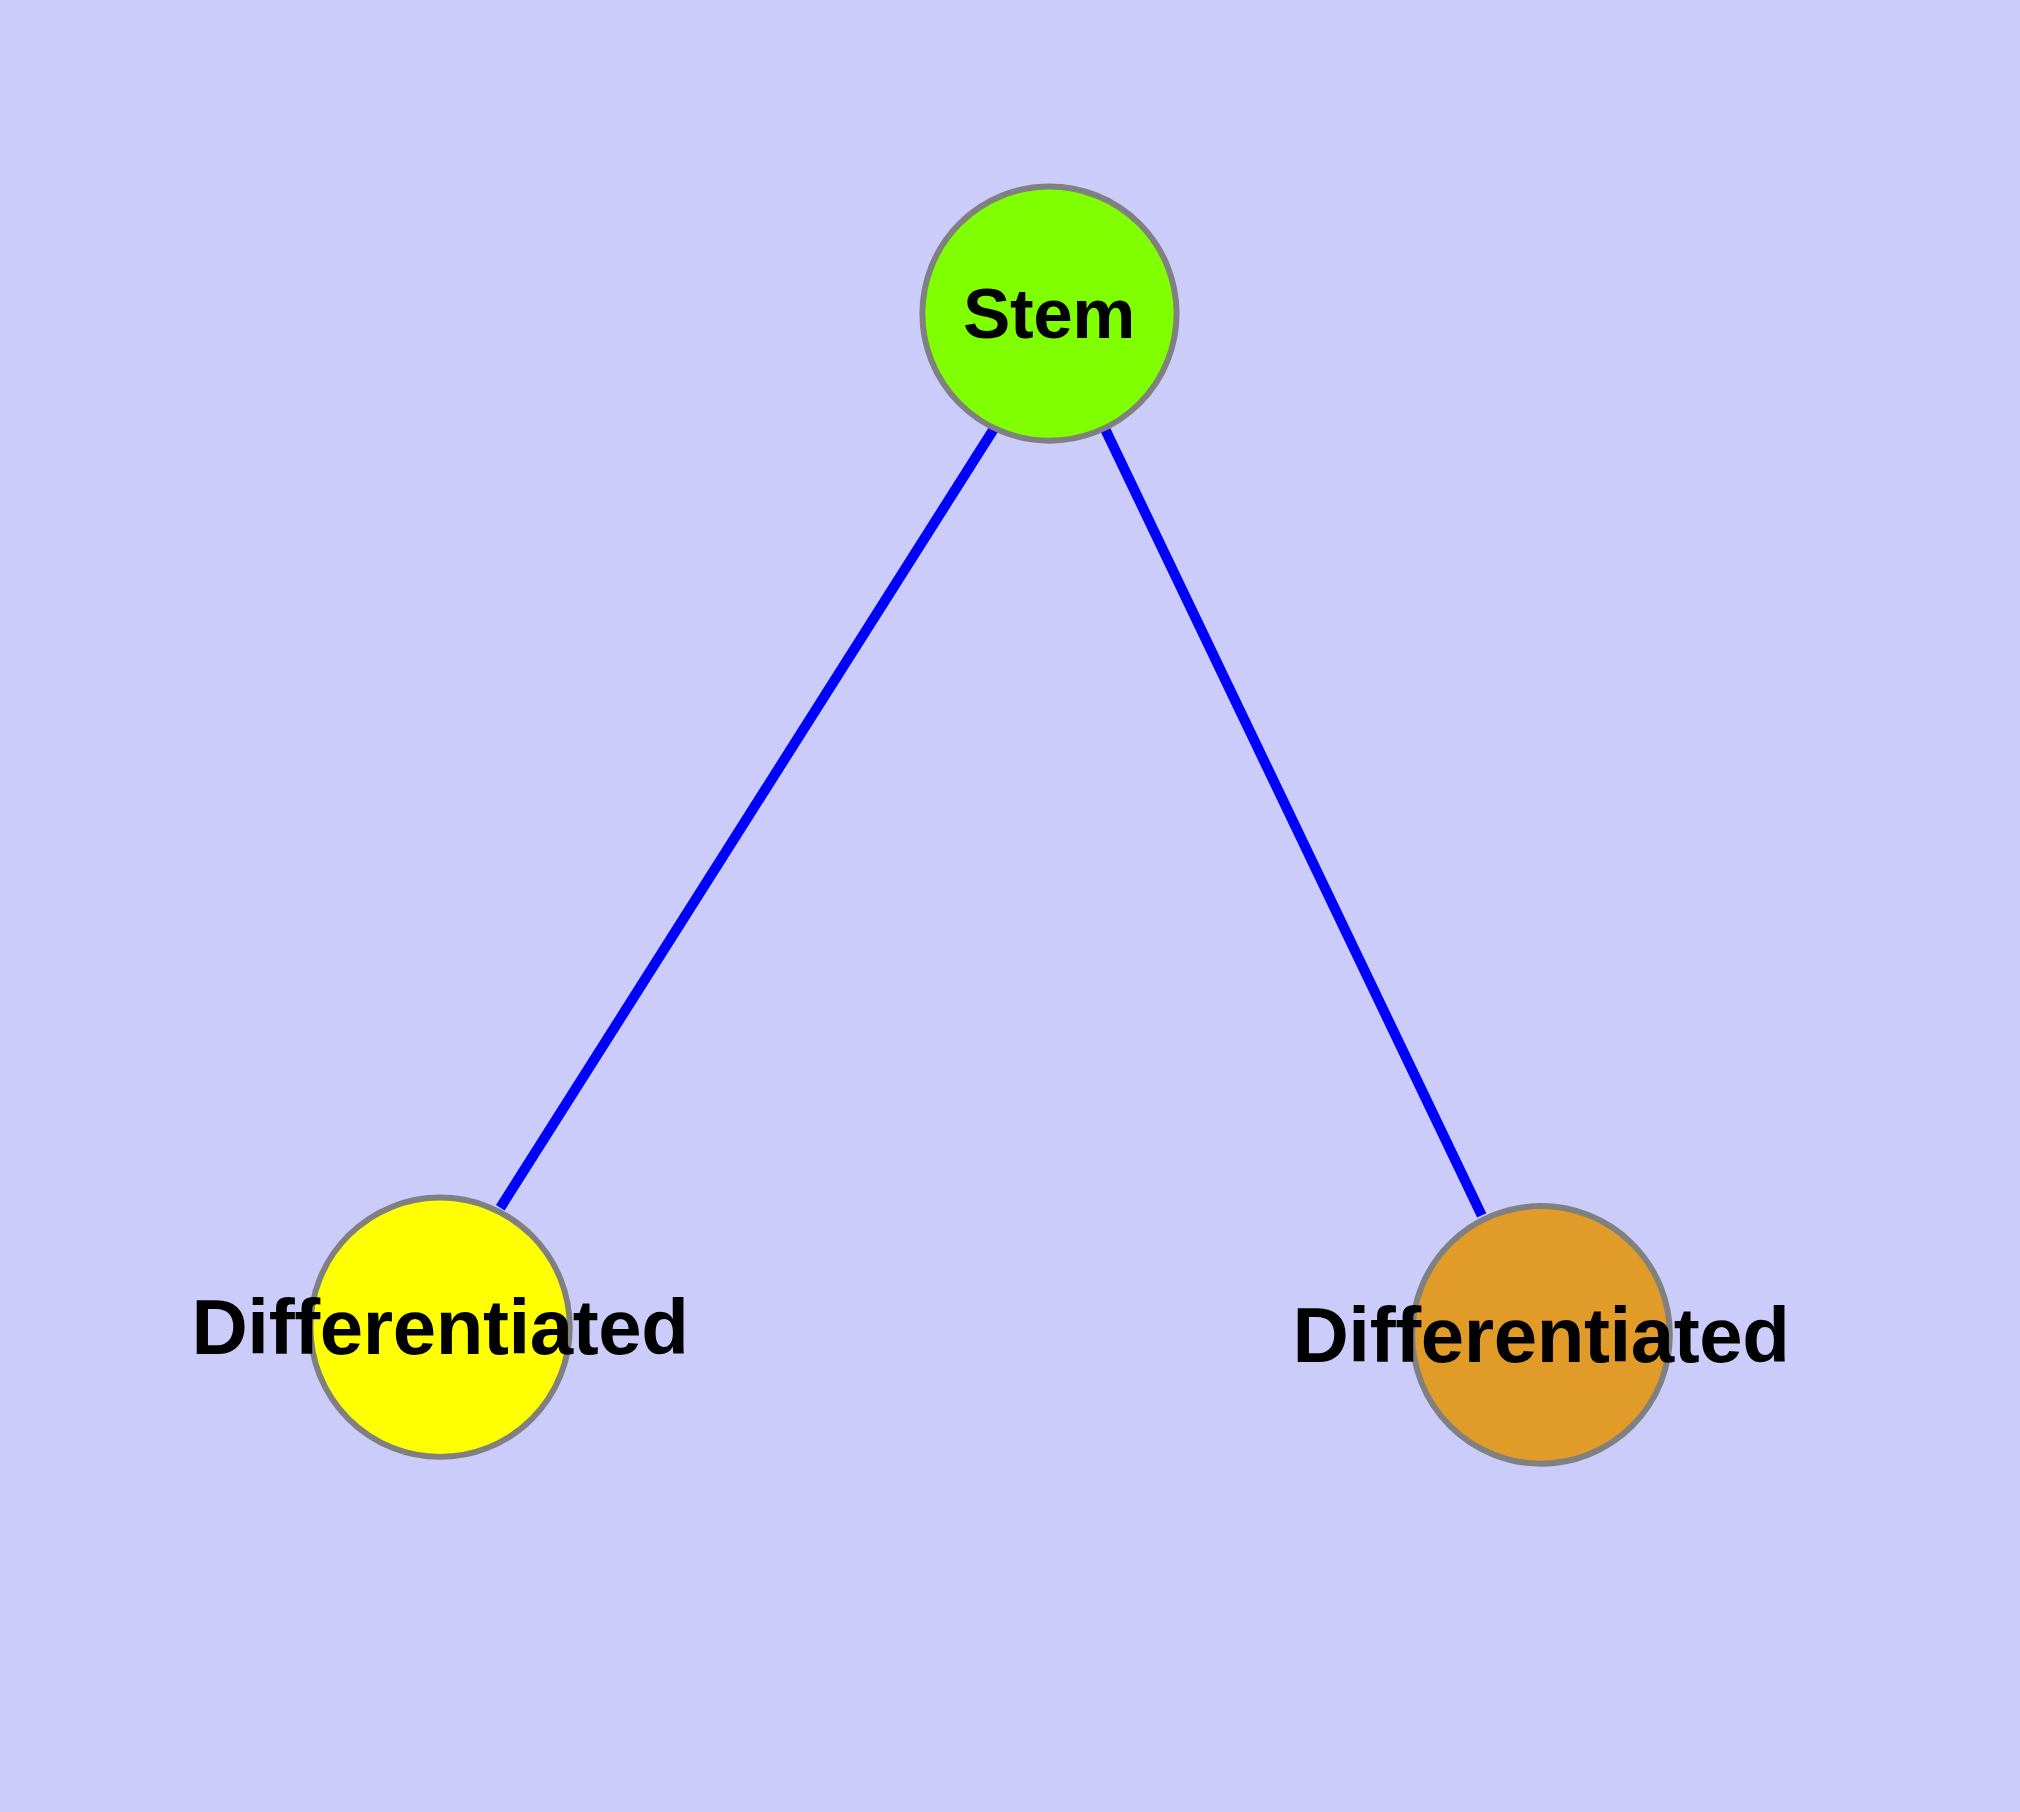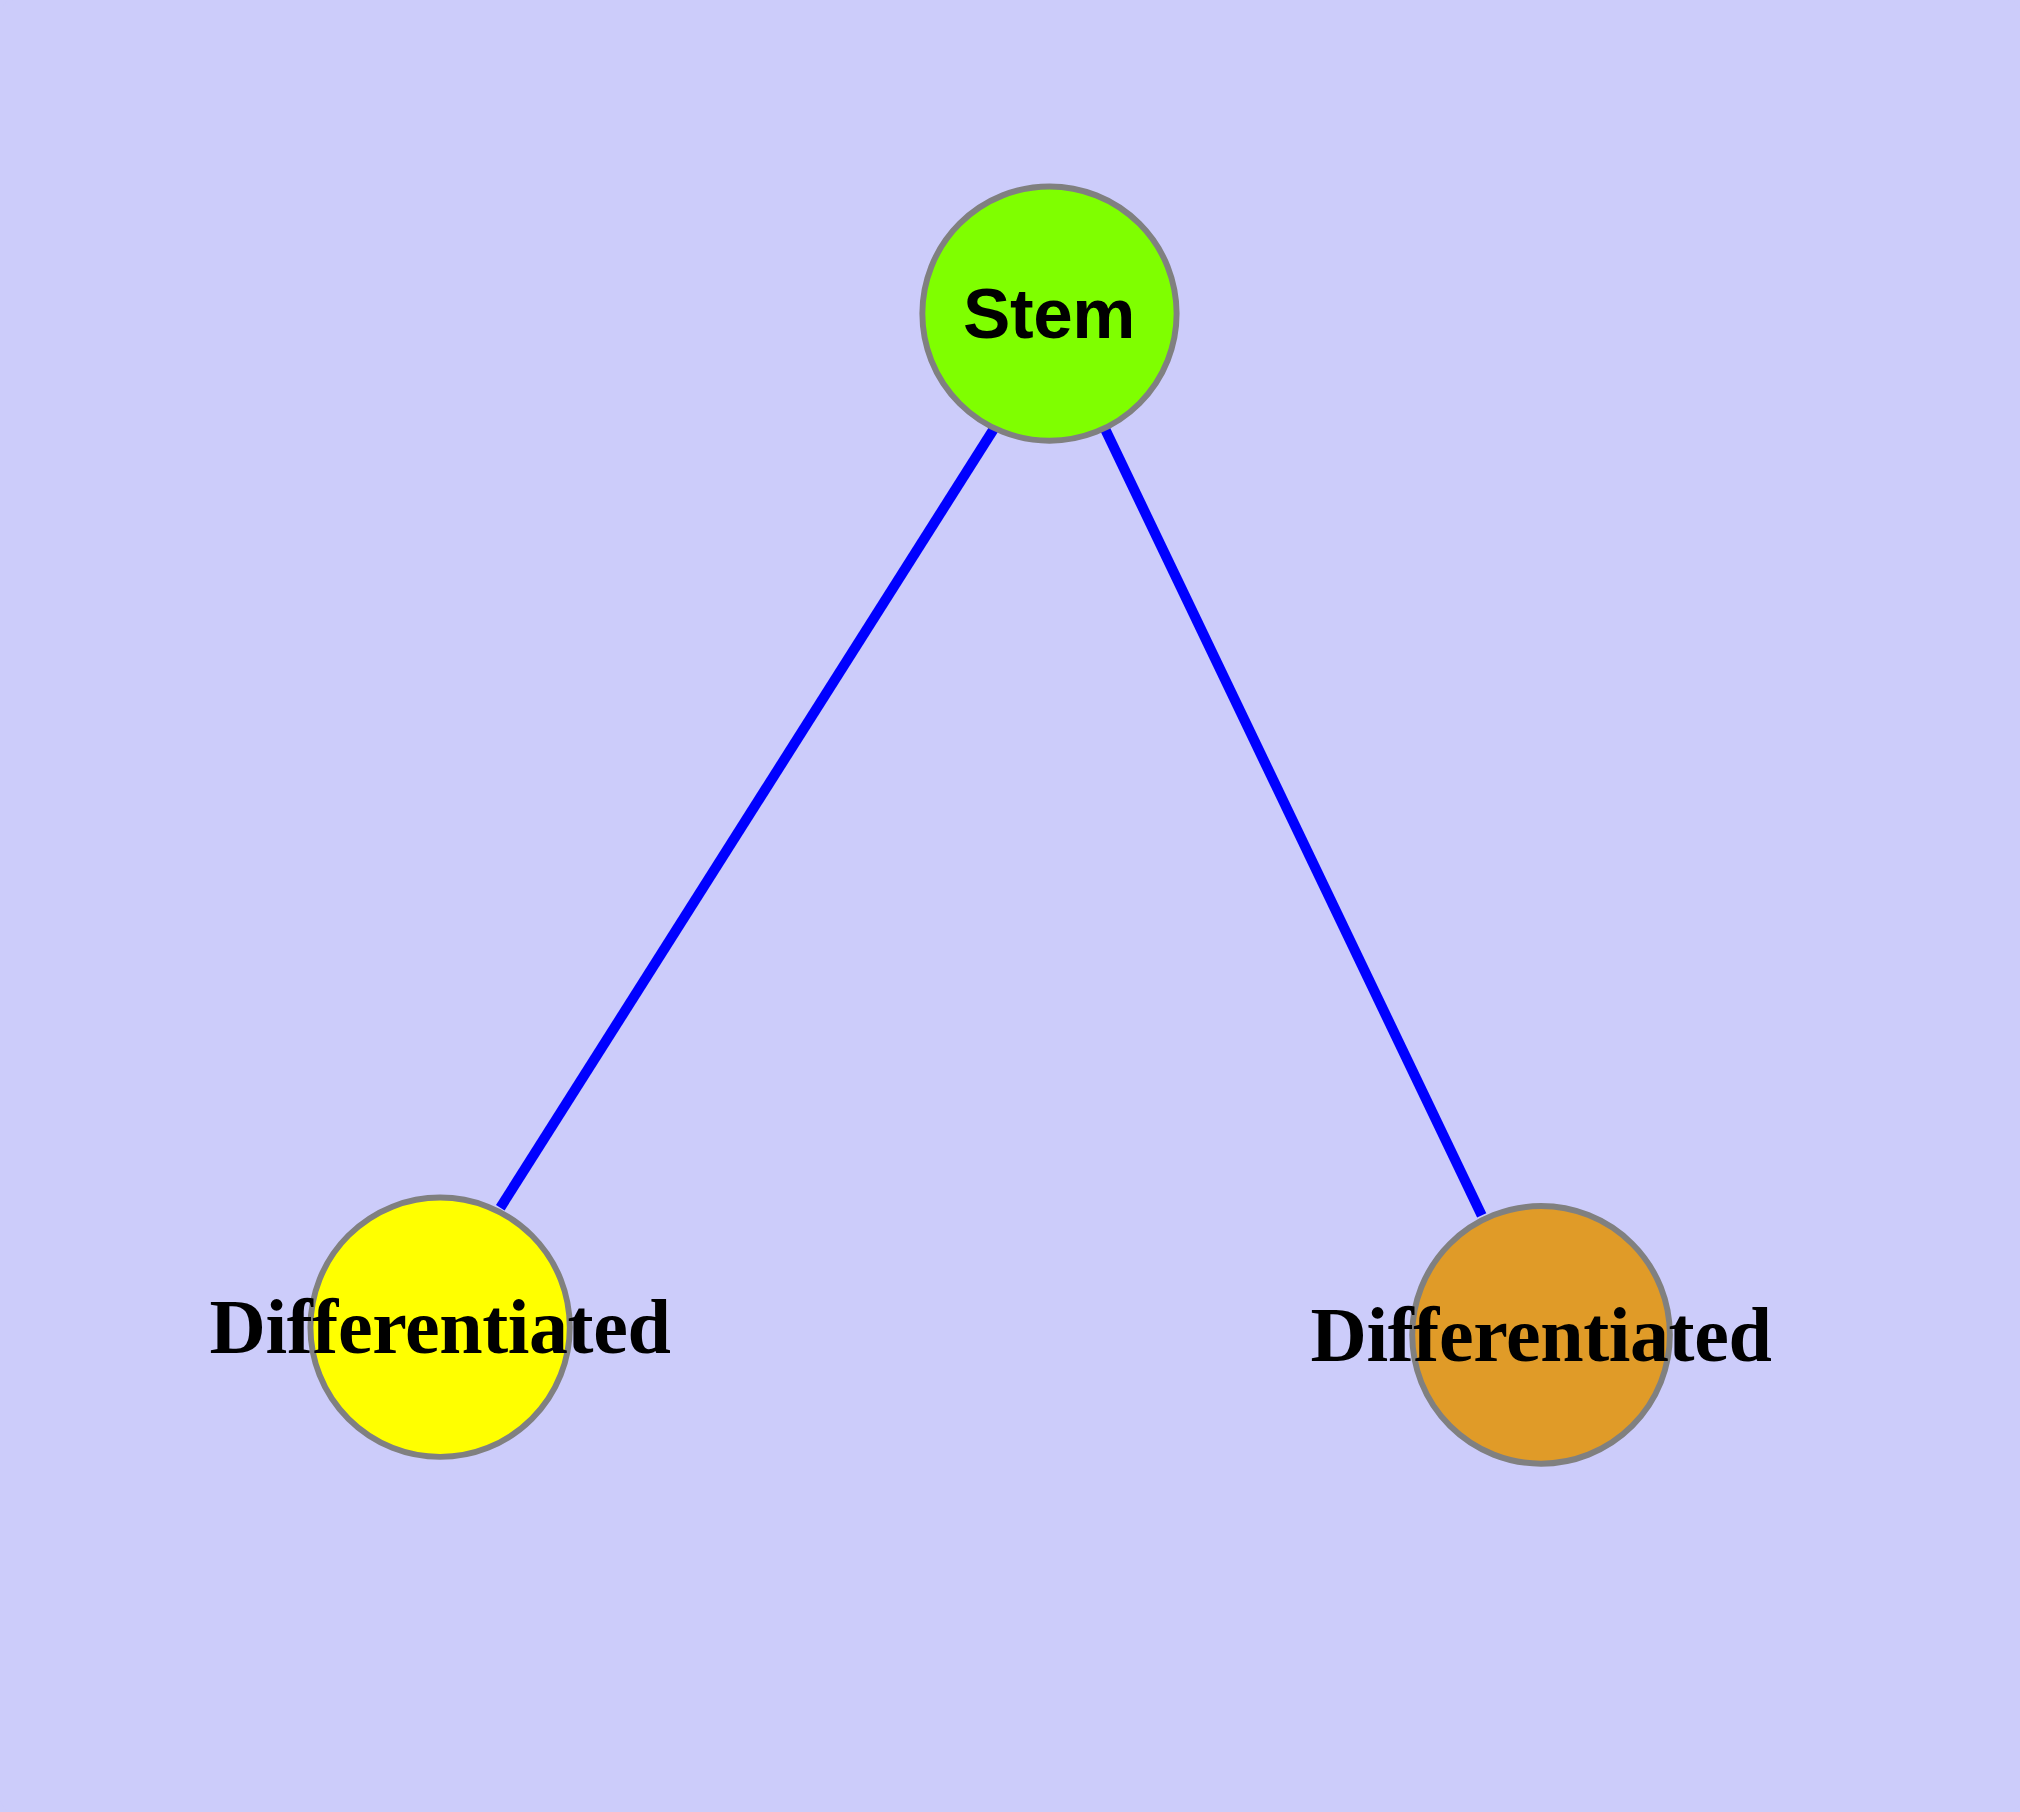--- a/index.html
+++ b/index.html
@@ -33,21 +33,20 @@
     line-height: 1.06;
     pointer-events: none;
     transform: translate(-50%, -50%);
     letter-spacing: -0.4px;
   }
   .node-label.root {
     font-size: 71px;
   }
   .node-label.leaf {
     font-size: 78px;
-    font-family: Liberation Serif, serif;
   }
   .node-label .line {
     display: block;
   }
 </style>
 </head>
 <body>
 
 <div id="canvas" style="width: 2021px; height: 1812px; background: rgb(204, 204, 250);">
 

